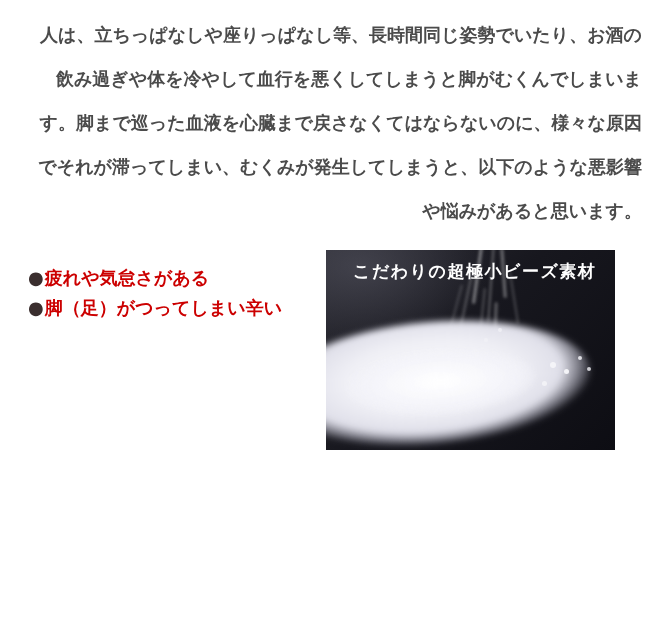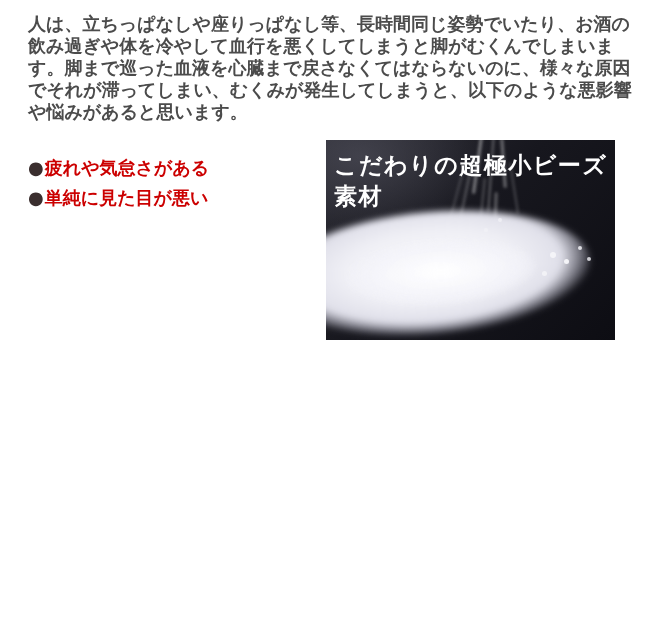--- a/index.html
+++ b/index.html
@@ -11,25 +11,25 @@
     font-family: "DejaVu Sans", "Liberation Sans", sans-serif;
     color: #4b4b4b;
   }
   .page {
     width: 650px;
     height: 634px;
     padding: 13px 10px 0 28px;
   }
   .body-text {
     font-size: 18px;
-    line-height: 22px;
+    line-height: 44px;
     font-weight: 700;
     color: #4b4b4b;
     letter-spacing: 0px;
-    text-align: left;
+    text-align: right;
   }
   .intro { width: 614px; }
 
   
   .mid-section {
     margin-top: 17px;
     display: flex;
     align-items: flex-start;
     height: 200px;
   }
@@ -58,22 +58,22 @@
     margin-right: 25px;
     flex: 0 0 auto;
     overflow: hidden;
     background:
       radial-gradient(ellipse 220px 140px at 12% 8%, rgba(88,88,100,0.55) 0%, rgba(40,40,50,0) 60%),
       linear-gradient(135deg, #2a2a32 0%, #17171e 45%, #0d0d13 100%);
   }
   .beads-caption {
     position: absolute;
     top: 10px;
-    left: 8px;
-    font-size: 23px;
+    left: 27px;
+    font-size: 17px;
     font-weight: 700;
     color: #ffffff;
     letter-spacing: 1.5px;
     z-index: 5;
   }
   .pile-main {
     position: absolute;
     left: -55px;
     top: 72px;
     width: 320px;
@@ -130,21 +130,21 @@
 <body>
 
 <div class="page">
 
   <p class="body-text intro">人は、立ちっぱなしや座りっぱなし等、長時間同じ姿勢でいたり、お酒の飲み過ぎや体を冷やして血行を悪くしてしまうと脚がむくんでしまいます。脚まで巡った血液を心臓まで戻さなくてはならないのに、様々な原因でそれが滞ってしまい、むくみが発生してしまうと、以下のような悪影響や悩みがあると思います。</p>
 
   <div class="mid-section">
 
     <ul class="symptom-list">
       <li class="symptom-item"><span class="bullet">●</span><span>疲れや気怠さがある</span></li>
-      <li class="symptom-item"><span class="bullet">●</span><span>単純に見た目が悪い</span></li>
+      <li class="symptom-item"><span class="bullet">●</span><span>脚（足）がつってしまい辛い</span></li>
     </ul>
 
     <div class="beads-img">
       <span class="beads-caption">こだわりの超極小ビーズ素材</span>
       <div class="streak s1"></div>
       <div class="streak s2"></div>
       <div class="streak s3"></div>
       <div class="streak s4"></div>
       <div class="streak s5"></div>
       <div class="streak s6"></div>

